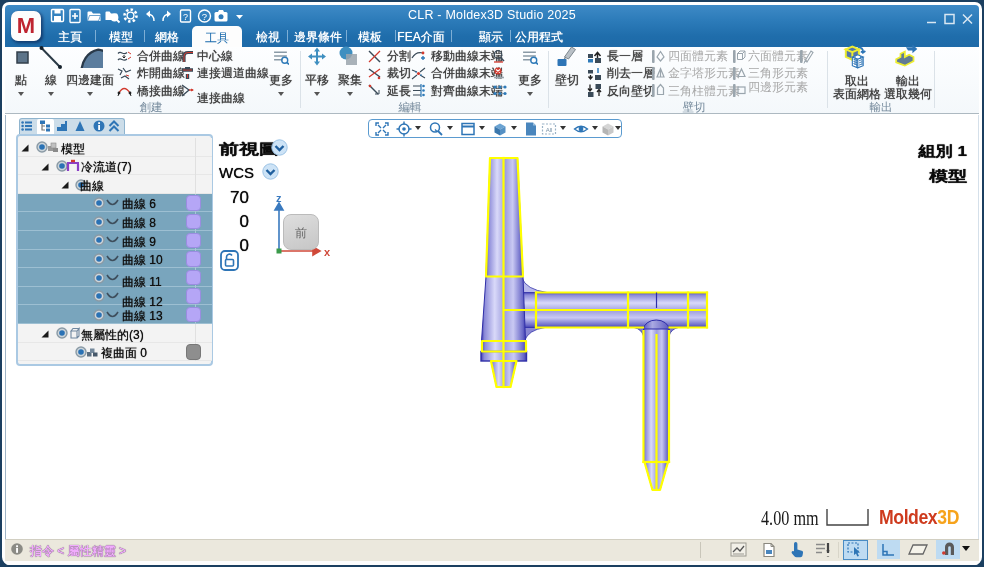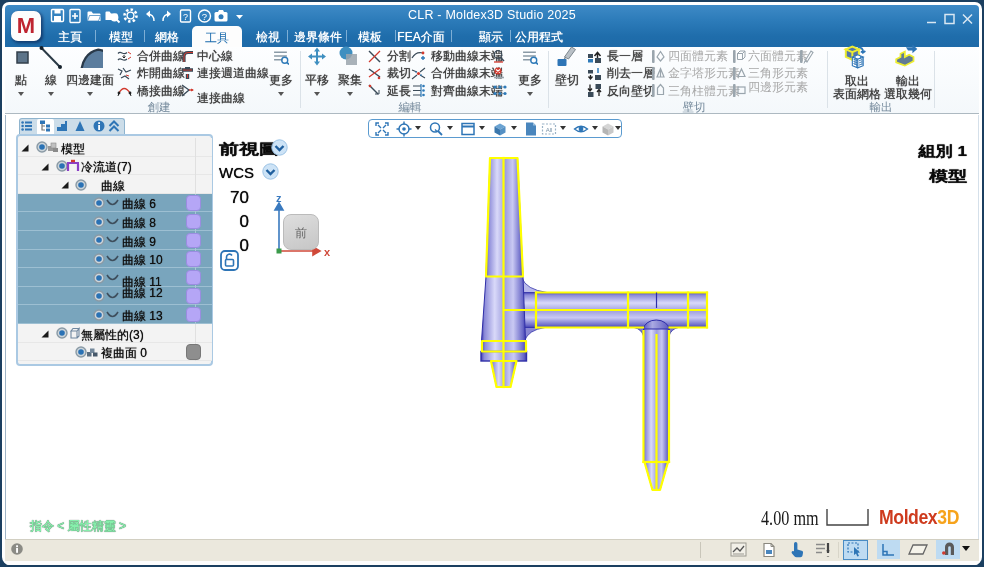--- a/index.html
+++ b/index.html
@@ -323,21 +323,21 @@
 <svg class="ric" style="left:894px;top:44px" width="26" height="26" viewBox="0 0 24 24">
     <path d="M2,14 l4,-2 v-3 l4,-2 v5 l4,-2 4,2 v4 l-8,4 -8,-3z" fill="#607a94" stroke="#eded30" stroke-width="1.6"></path>
 <path d="M12,5 h6 v-2.5 l4.5,4 -4.5,4 v-2.5 h-4" fill="#2e75b6" stroke="none" transform="translate(-1,-2)"></path>
   </svg>
 <div class="blabel" style="left:908px;top:73px">輸出</div>
 <div class="blabel" style="left:908px;top:85.5px">選取幾何</div>
 <div class="rdiv" style="left:300px"></div>
 <div class="rdiv" style="left:548px"></div>
 <div class="rdiv" style="left:827px"></div>
 <div class="rdiv" style="left:934px"></div>
-<div class="glabel" style="left:159px">創建</div>
+<div class="glabel" style="left:151px">創建</div>
 <div class="glabel" style="left:410px">編輯</div>
 <div class="glabel" style="left:694px">壁切</div>
 <div class="glabel" style="left:881px">輸出</div>
 <div id="client"></div>
 <div id="ptabs"></div>
 <div class="abs" style="left:36.5px;top:118.5px;width:17.5px;height:15px;background:#fff;border-radius:2px 2px 0 0"></div>
 <svg class="abs" style="left:21px;top:120px" width="12" height="12" viewBox="0 0 12 12">
     <path d="M4,2.5 h7 M4,6 h7 M4,9.5 h7" stroke="#2e75b6" stroke-width="2.2"></path>
     <circle cx="1.6" cy="2.5" r="1.3" fill="#2e75b6"></circle>
     <circle cx="1.6" cy="6" r="1.3" fill="#2e75b6"></circle>
@@ -425,21 +425,21 @@
     <path d="M5,2 H9" stroke="#d23a2e" stroke-width="2.4"></path>
   </svg>
 <div class="ttext abs" style="left:81px;top:159.1px">冷流道(7)</div>
 <svg class="abs" style="left:61px;top:181.2px" width="8" height="8" viewBox="0 0 8 8">
     <path d="M7.5,0.5 V7.5 H0.5z" fill="#1a1a1a"></path>
   </svg>
 <svg class="abs" style="left:75px;top:178.5px" width="12" height="12" viewBox="0 0 12 12">
     <circle cx="6" cy="6" r="5" fill="#cdd5da" stroke="#8a9aa5" stroke-width="1.4"></circle>
     <circle cx="6" cy="6" r="2.8" fill="#2a72b5"></circle>
   </svg>
-<div class="ttext abs" style="left:101px;top:177.7px">曲線</div>
+<div class="ttext abs" style="left:80px;top:177.7px">曲線</div>
 <svg class="abs" style="left:92.5px;top:197.10000000000002px" width="12" height="12" viewBox="0 0 12 12">
     <circle cx="6" cy="6" r="5" fill="#cdd5da" stroke="#8a9aa5" stroke-width="1.4"></circle>
     <circle cx="6" cy="6" r="2.8" fill="#2a72b5"></circle>
   </svg>
 <svg class="abs" style="left:106px;top:198.10000000000002px" width="13" height="11" viewBox="0 0 13 11">
     <path d="M1,2 Q6.5,11 12,2" stroke="#3e4e5c" fill="none" stroke-width="1.6"></path>
   </svg>
 <div class="ttext abs" style="left:122px;top:196.3px">曲線 6</div>
 <div class="swatch abs" style="left:185.5px;top:195.3px;background:#b5a6f6;border:1px solid #9a8ce0"></div>
 <svg class="abs" style="left:92.5px;top:215.70000000000002px" width="12" height="12" viewBox="0 0 12 12">
@@ -478,21 +478,21 @@
   </svg>
 <div class="ttext abs" style="left:122px;top:274px">曲線 11</div>
 <div class="swatch abs" style="left:185.5px;top:269.7px;background:#b5a6f6;border:1px solid #9a8ce0"></div>
 <svg class="abs" style="left:92.5px;top:290.1px" width="12" height="12" viewBox="0 0 12 12">
     <circle cx="6" cy="6" r="5" fill="#cdd5da" stroke="#8a9aa5" stroke-width="1.4"></circle>
     <circle cx="6" cy="6" r="2.8" fill="#2a72b5"></circle>
   </svg>
 <svg class="abs" style="left:106px;top:291.1px" width="13" height="11" viewBox="0 0 13 11">
     <path d="M1,2 Q6.5,11 12,2" stroke="#3e4e5c" fill="none" stroke-width="1.6"></path>
   </svg>
-<div class="ttext abs" style="left:122px;top:285px">曲線 12</div>
+<div class="ttext abs" style="left:122px;top:294px">曲線 12</div>
 <div class="swatch abs" style="left:185.5px;top:288.3px;background:#b5a6f6;border:1px solid #9a8ce0"></div>
 <svg class="abs" style="left:92.5px;top:308.7px" width="12" height="12" viewBox="0 0 12 12">
     <circle cx="6" cy="6" r="5" fill="#cdd5da" stroke="#8a9aa5" stroke-width="1.4"></circle>
     <circle cx="6" cy="6" r="2.8" fill="#2a72b5"></circle>
   </svg>
 <svg class="abs" style="left:106px;top:309.7px" width="13" height="11" viewBox="0 0 13 11">
     <path d="M1,2 Q6.5,11 12,2" stroke="#3e4e5c" fill="none" stroke-width="1.6"></path>
   </svg>
 <div class="ttext abs" style="left:122px;top:307.9px">曲線 13</div>
 <div class="swatch abs" style="left:185.5px;top:306.9px;background:#b5a6f6;border:1px solid #9a8ce0"></div>
@@ -650,21 +650,21 @@
 <path d="M644.5,462 L652.5,490 H660 L668,462" stroke="#ffff00" stroke-width="2.2" fill="none" stroke-linejoin="round" stroke-linecap="square"></path>
 <path d="M656.5,292.5 V308" stroke="#2f2fa8" stroke-width="1.2" fill="none"></path>
 </svg>
 
 <div id="statusbar"></div>
 <svg class="abs" style="left:10.5px;top:543px" width="12" height="12" viewBox="0 0 12 12">
     <circle cx="6" cy="6" r="5.8" fill="#8b8b85"></circle>
     <rect x="5.1" y="2.3" width="1.9" height="1.9" fill="#fff"></rect>
     <rect x="5.1" y="5" width="1.9" height="4.8" fill="#fff"></rect>
   </svg>
-<div class="abs" style="left:30px;top:518px;font-size:12px;font-weight:bold;color:#86efac;text-shadow:0 0 0.8px #222">指令 &lt; 屬性精靈 &gt;</div>
+<div class="abs" style="left:30px;top:543px;font-size:12px;font-weight:bold;color:#f0abfc;text-shadow:0 0 0.8px #222">指令 &lt; 屬性精靈 &gt;</div>
 <svg class="abs" style="left:730px;top:542px" width="17" height="16" viewBox="0 0 17 16">
     <rect x="1" y="1" width="15" height="13" fill="#f2f0e8" stroke="#9a9890" stroke-width="1"></rect>
     <path d="M3,10 L7,6 L10,9 L14,4" stroke="#555" fill="none" stroke-width="1.3"></path>
     <path d="M3,12 h11" stroke="#9a9890"></path>
   </svg>
 <svg class="abs" style="left:761px;top:542px" width="16" height="16" viewBox="0 0 16 16">
     <path d="M3,1.5 H10 L13,4.5 V14.5 H3z" fill="#fff" stroke="#8a887f" stroke-width="1.2"></path>
     <path d="M10,1.5 V4.5 H13" fill="none" stroke="#8a887f"></path>
     <rect x="5" y="8" width="6" height="4" fill="#4a86bd"></rect>
   </svg>

